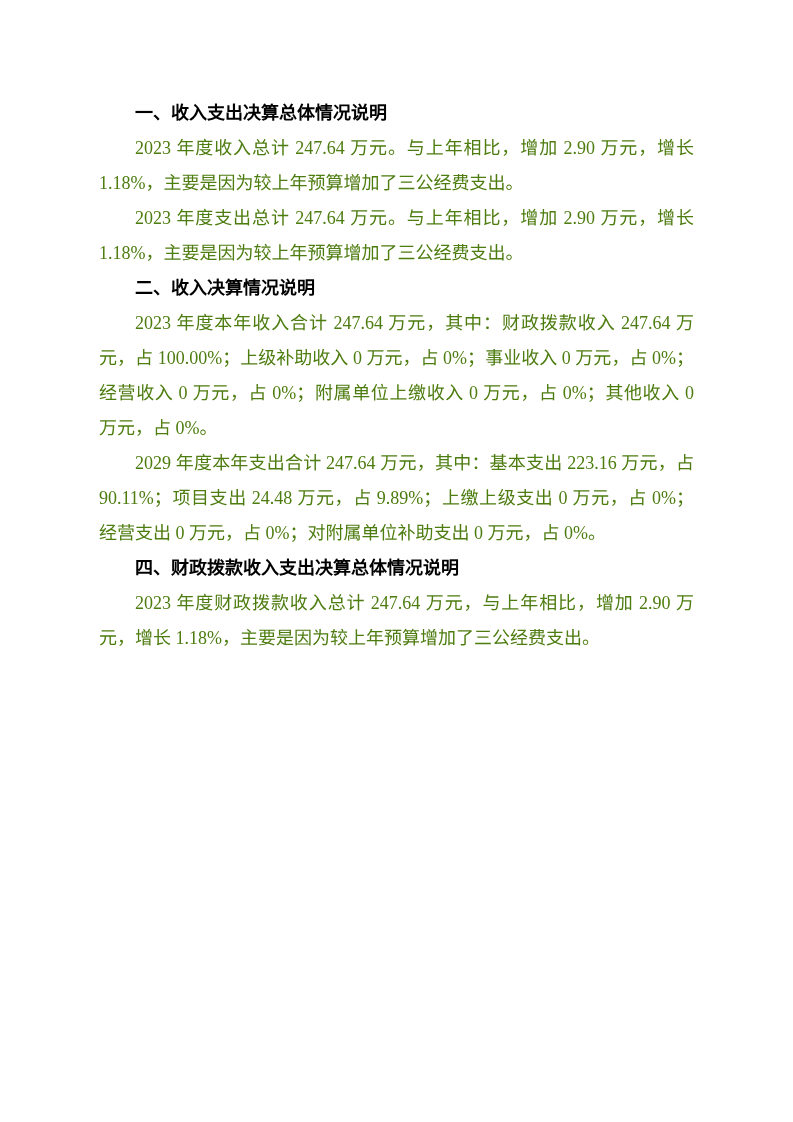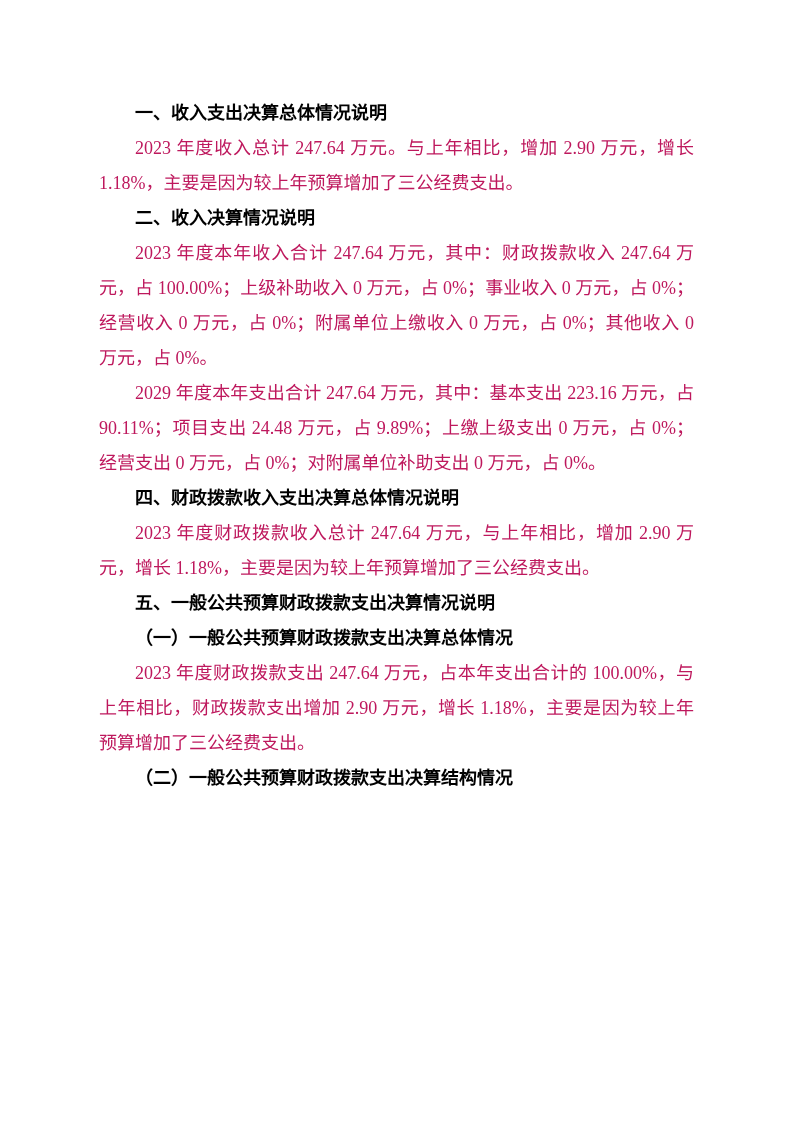--- a/index.html
+++ b/index.html
@@ -29,53 +29,42 @@
     text-indent: 2em;
     color: #000000;
   }
 
   .para {
     font-family: "Liberation Serif", "DejaVu Serif", serif;
     font-size: 18px;
     line-height: 35px;
     text-indent: 2em;
     text-align: justify;
-    color: #be185d;
+    color: #4d7c0f;
   }
 </style>
 </head>
 <body>
 
 <div class="page">
 
   <section>
     <h2 class="heading">一、收入支出决算总体情况说明</h2>
     <p class="para">2023 年度收入总计 247.64 万元。与上年相比，增加 2.90 万元，增长 1.18%，主要是因为较上年预算增加了三公经费支出。</p>
+    <p class="para">2023 年度支出总计 247.64 万元。与上年相比，增加 2.90 万元，增长 1.18%，主要是因为较上年预算增加了三公经费支出。</p>
   </section>
 
   <section>
     <h2 class="heading">二、收入决算情况说明</h2>
     <p class="para">2023 年度本年收入合计 247.64 万元，其中：财政拨款收入 247.64 万元，占 100.00%；上级补助收入 0 万元，占 0%；事业收入 0 万元，占 0%；经营收入 0 万元，占 0%；附属单位上缴收入 0 万元，占 0%；其他收入 0 万元，占 0%。</p>
   </section>
 
   <section>
     <p class="para">2029 年度本年支出合计 247.64 万元，其中：基本支出 223.16 万元，占 90.11%；项目支出 24.48 万元，占 9.89%；上缴上级支出 0 万元，占 0%；经营支出 0 万元，占 0%；对附属单位补助支出 0 万元，占 0%。</p>
   </section>
 
   <section>
     <h2 class="heading">四、财政拨款收入支出决算总体情况说明</h2>
     <p class="para">2023 年度财政拨款收入总计 247.64 万元，与上年相比，增加 2.90 万元，增长 1.18%，主要是因为较上年预算增加了三公经费支出。</p>
   </section>
 
-  <section>
-    <h2 class="heading">五、一般公共预算财政拨款支出决算情况说明</h2>
-
-    <div>
-      <h3 class="heading">（一）一般公共预算财政拨款支出决算总体情况</h3>
-      <p class="para">2023 年度财政拨款支出 247.64 万元，占本年支出合计的 100.00%，与上年相比，财政拨款支出增加 2.90 万元，增长 1.18%，主要是因为较上年预算增加了三公经费支出。</p>
-    </div>
-
-    <div>
-      <h3 class="heading">（二）一般公共预算财政拨款支出决算结构情况</h3>
-    </div>
-  </section>
 
 </div>
 
 </body></html>

